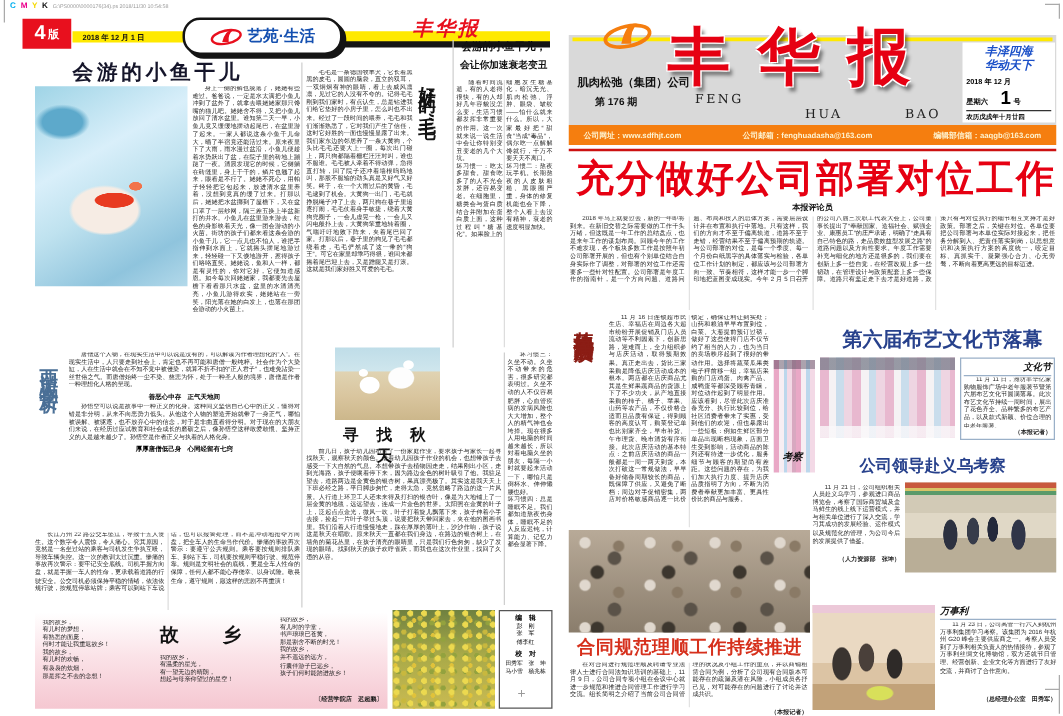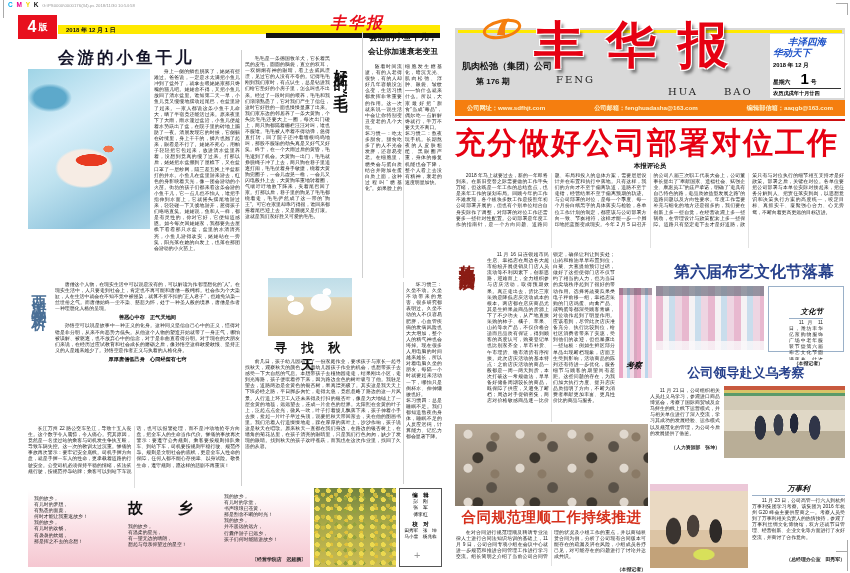--- a/index.html
+++ b/index.html
@@ -84,20 +84,27 @@
   <div class="mark" style="left:847px;top:540px;width:1px;height:31px"></div>
   <div class="abs" style="left:414px;top:549px;color:#999;font-size:11px">+</div>
 
   <div class="abs" style="left:18px;top:15px;width:39px;height:24px;background:#e8101e;color:#fff;display:flex;align-items:center;justify-content:center">
     <span style="font-size:16px;font-weight:bold">4</span>
     <span style="font-size:9px;font-weight:bold;margin-left:2px">版</span>
   </div>
   <div class="abs" style="left:58px;top:25px;width:382px;height:9px;background:#ffe900"></div>
   <div class="abs" style="left:66px;top:26px;font-size:6px;font-weight:bold;color:#111">2018 年 12 月 1 日</div>
   <div class="abs" style="left:266px;top:33px;width:174px;height:5px;background:#141414"></div>
+  <div class="abs" style="left:146px;top:14px;width:124px;height:26px;background:#fff;border:2px solid #141414;border-radius:14px;box-shadow:3px 3px 0 #141414;display:flex;align-items:center;justify-content:center;gap:4px">
+    <svg width="26" height="16" viewBox="0 0 40 24">
+      <ellipse cx="20" cy="13" rx="18" ry="8" fill="none" stroke="#e8101e" stroke-width="3" transform="rotate(-12 20 13)"></ellipse>
+      <path d="M15 19 Q19 3 28 5 Q22 9 23 19 Z" fill="#e8101e"></path>
+    </svg>
+    <span style="font-size:12.5px;font-weight:bold;color:#1550b0">艺苑·生活</span>
+  </div>
   <div class="abs serif" style="left:330px;top:13px;font-size:16px;font-weight:bold;font-style:italic;color:#e8101e;letter-spacing:2px">丰华报</div>
 
   <div class="abs serif" style="left:58px;top:47px;width:160px;font-size:16.5px;font-weight:bold;letter-spacing:3px;color:#15152a">会游的小鱼干儿</div>
   <div class="abs" style="left:28px;top:69px;width:212px;height:212px">
     <div class="ph ph-fish" style="position:relative;float:left;width:122px;height:160px;margin:0 4px 3px 0"></div>
     <div class="t" style="height:212px">身上一侧的鳞也脱落了，姥姥有些难过。爸爸说，一定是水太满把小鱼儿冲到了盆外了，就拿去喂姥姥家那只馋嘴的猫儿吧。姥姥舍不得，又把小鱼儿放回了清水盆里。谁知第二天一早，小鱼儿竟又缓缓地摆动起尾巴，在盆里游了起来。一家人都说这条小鱼干儿命大，晒了半宿竟还能活过来。原来夜里下了大雨，雨水漫过盆沿，小鱼儿便趁着水势跃出了盆，在院子里的砖地上蹦跶了一夜。清晨发现它的时候，它侧躺在砖缝里，身上干干的，鳞片也翘了起来，眼看是不行了。姥姥不死心，用帕子轻轻把它包起来，放进清水盆里养着，没想到竟真的缓了过来。打那以后，姥姥把水盆挪到了屋檐下，又在盆口罩了一层纱网，隔三差五换上半盆新打的井水。小鱼儿在盆里游来游去，红色的身影映着天光，像一团会游动的小火苗。街坊的孩子们都来看这条会游的小鱼干儿，它一点儿也不怕人，谁把手指伸到水面上，它就摇头摆尾地游过来，轻轻碰一下又倏地游开，惹得孩子们咯咯直笑。姥姥说，鱼和人一样，都是有灵性的，你对它好，它便知道感恩。如今每次回姥姥家，我都要先去屋檐下看看那只水盆，盆里的水清清亮亮，小鱼儿游得欢实，姥姥站在一旁笑，阳光落在她的白发上，也落在那团会游动的小火苗上。</div>
   </div>
 
   <div class="vrule" style="left:241px;top:50px;height:436px"></div>
 
@@ -170,68 +177,68 @@
   <div class="abs" style="left:455px;top:28px;width:390px;height:72px;background:#d9d9d9"></div>
   <div class="abs" style="left:458px;top:30px;width:384px;height:3px;background:#ffe900"></div>
   <svg class="abs" style="left:482px;top:12px" width="40" height="30" viewBox="0 0 40 28">
     <ellipse cx="20" cy="16" rx="18" ry="8" fill="none" stroke="#f57e0f" stroke-width="3" transform="rotate(-12 20 16)"></ellipse>
     <path d="M15 22 Q19 4 28 6 Q22 11 23 22 Z" fill="#f57e0f"></path>
   </svg>
   <div class="abs serif" style="left:534px;top:12px;width:240px;font-size:50px;font-weight:bold;letter-spacing:22px;color:#e60012;white-space:nowrap;text-shadow:1px 1px 0 #fff,-1px -1px 0 #fff,1px -1px 0 #fff,-1px 1px 0 #fff,3px 4px 3px rgba(0,0,0,0.45)">丰华报</div>
   <div class="abs" style="left:462px;top:60px;font-size:9px;font-weight:bold;color:#111">肌肉松弛（集团）公司</div>
   <div class="abs" style="left:476px;top:76px;font-size:8px;font-weight:bold;color:#111">第 176 期</div>
   <div class="abs serif" style="left:556px;top:74px;font-size:10px;letter-spacing:2px;color:#222">FENG</div>
-  <div class="abs serif" style="left:668px;top:86px;font-size:10px;letter-spacing:2px;color:#222">HUA</div>
+  <div class="abs serif" style="left:644px;top:86px;font-size:10px;letter-spacing:2px;color:#222">HUA</div>
   <div class="abs serif" style="left:724px;top:86px;font-size:10px;letter-spacing:2px;color:#222">BAO</div>
   <div class="abs" style="left:770px;top:34px;width:74px;height:64px;background:#fff;padding:2px 3px;box-sizing:border-box">
     <div class="serif" style="font-size:9.5px;font-weight:bold;font-style:italic;color:#1b50c8;text-align:center;line-height:11px">丰泽四海</div>
-    <div class="serif" style="font-size:9.5px;font-weight:bold;font-style:italic;color:#1b50c8;text-align:left;line-height:11px">华动天下</div>
+    <div class="serif" style="font-size:9.5px;font-weight:bold;font-style:italic;color:#1b50c8;text-align:center;line-height:11px">华动天下</div>
     <div style="font-size:5.8px;font-weight:bold;margin-top:3px">2018 年 12 月</div>
     <div style="display:flex;align-items:baseline;gap:2px">
       <span style="font-size:5.8px;font-weight:bold">星期六</span>
       <span style="font-size:15px;font-weight:bold;margin-left:8px">1</span>
       <span style="font-size:5.8px;font-weight:bold">号</span>
     </div>
     <div style="border-top:1px solid #333;margin-top:1px;padding-top:1px;font-size:5.2px;font-weight:bold">农历戊戌年十月廿四</div>
   </div>
 
   <div class="abs" style="left:455px;top:100px;width:390px;height:16px;background:#f57e0f;display:flex;align-items:center;justify-content:space-between;padding:0 12px;box-sizing:border-box">
     <span style="font-size:6.2px;font-weight:bold;color:#fdf3d0">公司网址：www.sdfhjt.com</span>
     <span style="font-size:6.2px;font-weight:bold;color:#fdf3d0">公司邮箱：fenghuadasha@163.com</span>
     <span style="font-size:6.2px;font-weight:bold;color:#fdf3d0">编辑部信箱：aaqgb@163.com</span>
   </div>
   <div class="abs" style="left:455px;top:119px;width:390px;height:1.5px;background:#cc1111"></div>
 
-  <div class="abs" style="left:455px;top:123px;width:390px;text-align:left;font-size:30px;font-weight:bold;letter-spacing:2px;color:#e60012;white-space:nowrap">充分做好公司部署对位工作</div>
+  <div class="abs" style="left:455px;top:123px;width:390px;text-align:right;font-size:30px;font-weight:bold;letter-spacing:2px;color:#e60012;white-space:nowrap">充分做好公司部署对位工作</div>
   <div class="abs" style="left:455px;top:162px;width:390px;text-align:center;font-size:6.5px;font-weight:bold;color:#111">本报评论员</div>
   <div class="abs t" style="left:456px;top:173px;width:388px;height:75px;column-count:4;column-gap:7px;column-rule:1px solid #e2e2e2">2018 年马上就要过去，新的一年即将到来。在新旧交替之际需要做的工作千头万绪，但这既是一年工作的总结盘点，也是来年工作的谋划布局。回顾今年的工作不难发现，各个板块多数工作是按照年初公司部署开展的，但也有个别单位结合自身实际作了调整，对部署的对位工作还需要多一些针对性配置。公司部署是年度工作的指南针，是一个方向问题、道路问题、布局和投入的总体方案，需要层层设计并在布置和执行中落地。只有这样，我们的方向才不至于偏离轨道，道路不至于走错，经营结果不至于偏离预期的轨迹。与公司部署的对位，是每一个季度、每一个月份白纸黑字的具体落实与检验，各单位工作计划的制定，都应该与公司部署方向一致、节奏相符，这样才能一步一个脚印地把蓝图变成现实。今年 2 月 5 日召开的公司八届三次职工代表大会上，公司董事长提出了“奉献国家、造福社会、赋强企业、康惠员工”的庄严承诺，明确了“走具有自己特色的路，走品质效益型发展之路”的道路问题以及方向性要求。年度工作需要补充与细化的地方还是很多的，我们要在创新上多一些自觉，在经营改观上多一些韧劲，在管理设计与政策配套上多一些保障。道路只有坚定走下去才是好道路，政策只有与对位执行的细节相互支持才是好政策。部署之后，关键在对位。各单位要把公司部署与本单位实际对接起来，把任务分解到人、把责任落实到岗，以思想意识和决策执行方案的高度统一，咬定目标、真抓实干、凝聚强心合力、心无旁骛，不断向着更高更远的目标迈进。</div>
 
   <div class="abs vt serif" style="left:456px;top:252px;height:172px;font-size:16px;font-weight:bold;letter-spacing:1px;color:#8b1d15">落地执行提升店庆品质</div>
   <div class="abs t" style="left:487px;top:252px;width:128px;height:170px;column-count:2;column-gap:4px;column-rule:1px solid #e2e2e2">11 月 16 日连锁超市民生店、幸福店在周边各大超市纷纷开展促销及门店人员流动等不利因素下，创新思路，迎难而上，全力组织参与店庆活动，取得预期效果。真正走出去，货比三家采购是降低店庆活动成本的根本。两店都在店庆商品尤其是生鲜果蔬商品的货源上下了不少功夫，从产地直接采购的柿子、橘子、苹果、山药等农产品，不仅价格合适而且品质有保证，得到顾客的高度认可，购菜登记单也比别家齐全，早市补货、午市理货、晚市清货有序衔接。此次店庆活动的基本特点：之前店庆活动的商品一般都是一周一两天到货，本次打破这一常规做法，早早备好储备周期较长的商品，既保障了供应，又避免了断档；周边对手促销密集，两店对价格敏感商品逐一比价锁定，确保让利让到实处；山药和粮油早早布置到位，白菜、大葱提前预订过磅，做好了这些使得门店不仅节约了相当的人力，也为当日的卖场秩序起到了很好的带动作用。选择将蔬菜瓜果类电子秤前移一组，幸福店采购的门店鸡蛋、肉禽产品、咸鸭蛋等都深受顾客青睐，对位动作起到了明显作用。应该看到，尽管此次店庆准备充分、执行比较到位，给社区消费者带来了实惠，受到他们的欢迎，但也暴露出一些短板：例如生鲜区部分单品出现断档现象，店面卫生受到影响，活动商品的陈列还有待进一步优化，服务细节与顾客的期望尚有差距。这些问题的存在，为我们加大执行力度、提升店庆品质指明了方向，不断为消费者奉献更加丰富、更具性价比的商品与服务。</div>
   <div class="ph ph-fabric-tall" style="left:619px;top:288px;width:33px;height:90px"></div>
 
   <div class="abs bluetitle" style="left:664px;top:262px;width:180px;font-size:16px">第六届布艺文化节落幕</div>
   <div class="ph ph-fabric-wide" style="left:656px;top:286px;width:108px;height:64px"></div>
-  <div class="abs" style="left:768px;top:286px;width:76px;height:66px;border:1px solid #9ab0c8;box-sizing:border-box;padding:20px">
+  <div class="abs" style="left:768px;top:286px;width:76px;height:66px;border:1px solid #9ab0c8;box-sizing:border-box;padding:2px">
     <div class="script" style="font-size:7.5px;text-align:right;border-bottom:1px solid #9ab0c8;padding-bottom:1px">文化节</div>
     <div class="t" style="height:40px;margin-top:1px">11 月 11 日，潍坊丰华亿家购物服饰广场中老年服装节暨第六届布艺文化节圆满落幕。此次布艺文化节持续一周时间，展出了花色齐全、品种繁多的布艺产品，以及款式新颖、价位合理的中老年服装。</div>
     <div class="sig">（本报记者）</div>
   </div>
 
   <div class="abs script" style="left:626px;top:360px;font-size:8px">考察</div>
   <div class="abs bluetitle" style="left:676px;top:364px;width:140px;font-size:13px">公司领导赴义乌考察</div>
   <div class="abs" style="left:650px;top:388px;width:70px;height:66px">
     <div class="t" style="height:56px">11 月 21 日，公司组织相关人员赴义乌学习，参观进口商品博览会，考察了国际商贸城及盒马鲜生的线上线下运营模式，并与相关单位进行了深入交流，学习其成功的发展经验、运作模式以及规范化的管理，为公司今后的发展提供了借鉴。</div>
     <div class="sig">（人力资源部　张坤）</div>
   </div>
   <div class="ph ph-market" style="left:724px;top:386px;width:121px;height:72px"></div>
 
   <div class="ph ph-silk" style="left:650px;top:484px;width:98px;height:84px"></div>
   <div class="abs" style="left:752px;top:484px;width:93px;height:80px">
-    <div class="script" style="font-size:7.5px;text-align:center;border-bottom:1px solid #9ab0c8;padding-bottom:1px">万事利</div>
+    <div class="script" style="font-size:7.5px;text-align:left;border-bottom:1px solid #9ab0c8;padding-bottom:1px">万事利</div>
     <div class="t" style="height:58px;margin-top:2px">11 月 23 日，公司高管一行六人到杭州万事利集团学习考察。该集团为 2016 年杭州 G20 峰会主要供应商之一。考察人员受到了万事利相关负责人的热情接待，参观了万事利丝绸文化博物馆，双方还就节日管理、经营创新、企业文化等方面进行了友好交流，并商讨了合作意向。</div>
     <div class="sig">（总经理办公室　田秀军）</div>
   </div>
 
   <div class="ph ph-crowd" style="left:455px;top:424px;width:193px;height:82px"></div>
   <div class="abs" style="left:458px;top:508px;width:187px;text-align:center;font-size:14.5px;font-weight:bold;letter-spacing:0.5px;color:#d6301c;white-space:nowrap">合同规范理顺工作持续推进</div>
   <div class="abs" style="left:456px;top:530px;width:190px;height:42px">
     <div class="t" style="height:36px;column-count:2;column-gap:6px;column-rule:1px solid #e2e2e2">在对合同进行规范理顺及聘请专业法律人士进行合同法知识培训的基础上，11 月 9 日，公司合同专项小组在会议中心就进一步规范和推进合同管理工作进行学习交流。组长简明之介绍了当前公司合同管理的状况及小组工作的重点，并以商铺租赁合同为例，分析了公司现有合同版本可能存在的疏漏及潜在风险，小组成员各抒己见，对可能存在的问题进行了讨论并达成共识。</div>
     <div class="sig">（本报记者）</div>
   </div>

